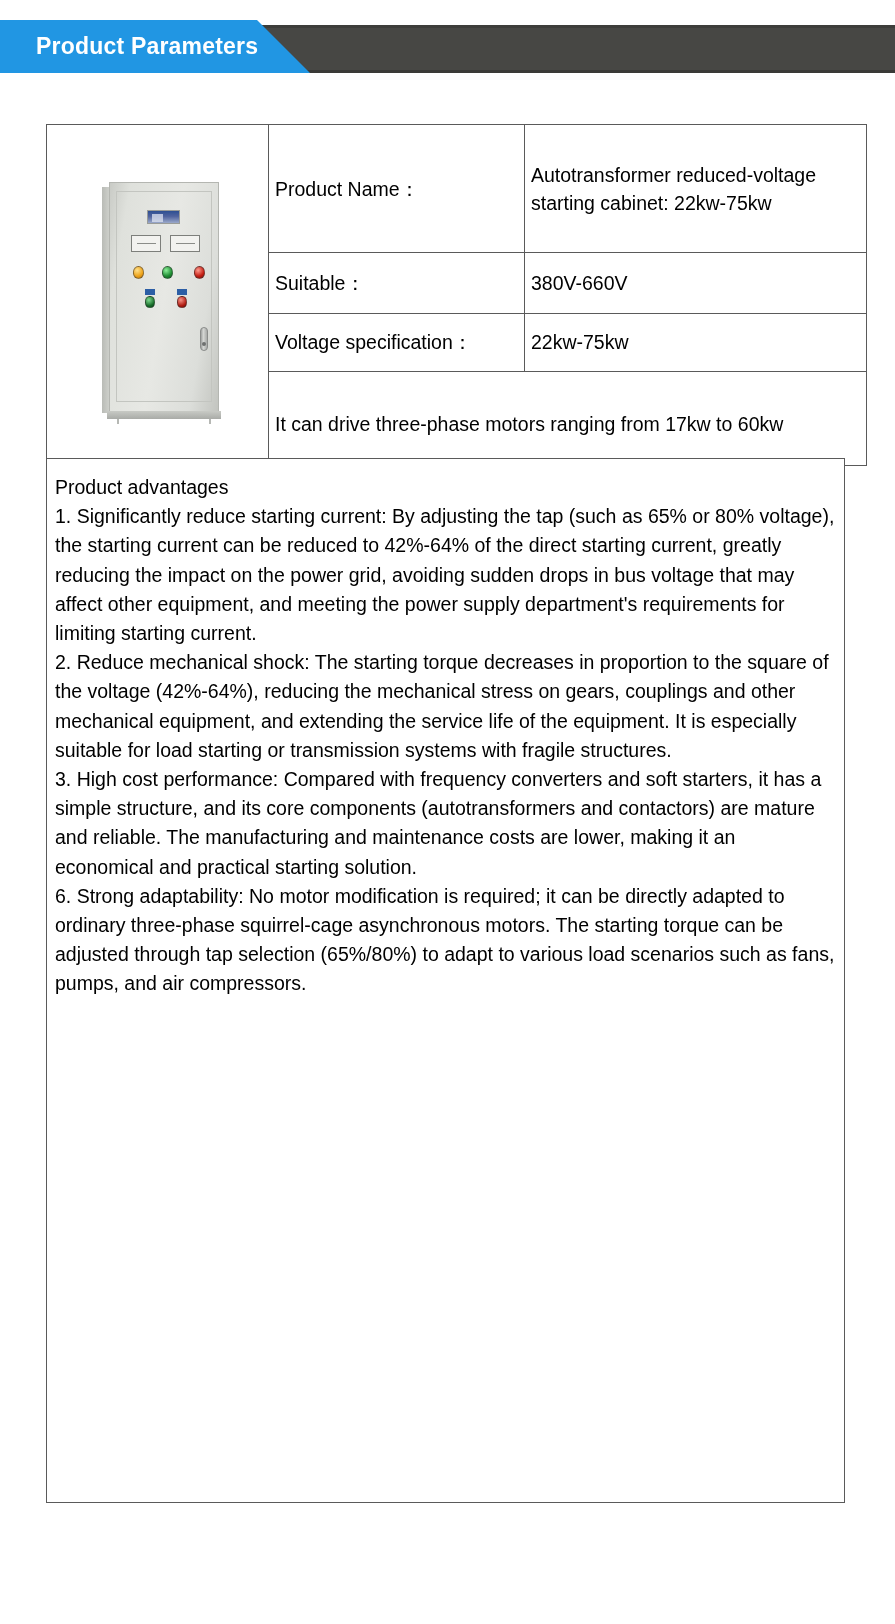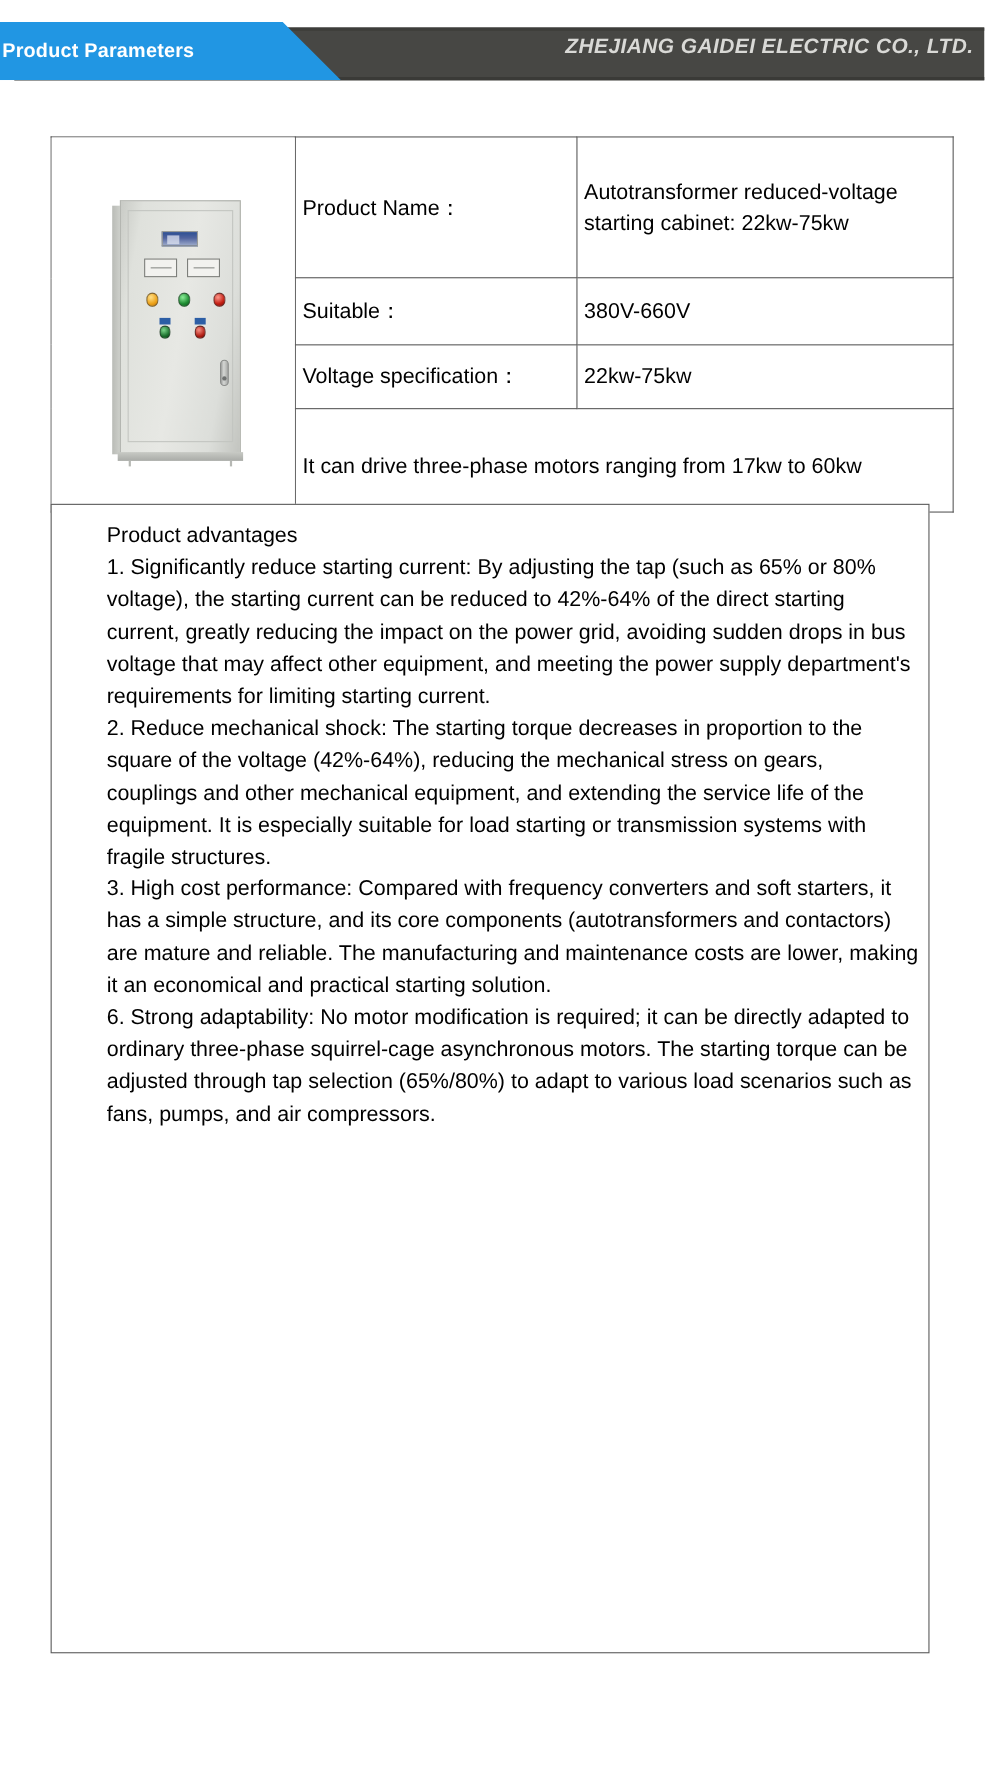--- a/index.html
+++ b/index.html
@@ -51,25 +51,25 @@
     position: absolute;
     left: 0px;
     top: 20px;
     width: 310px;
     height: 53px;
     background: #2196e3;
     clip-path: polygon(0 0, 257px 0, 310px 53px, 0 53px);
   }
   .header-title {
     position: absolute;
-    left: 2px;
+    left: 36px;
     top: 30px;
     width: 250px;
     color: #ffffff;
-    font-size: 18px;
+    font-size: 23px;
     font-weight: bold;
     letter-spacing: 0.2px;
     line-height: 33px;
     white-space: nowrap;
   }
   .header-company {
     position: absolute;
     right: 10px;
     top: 32px;
     color: #d9d9d6;
@@ -260,21 +260,20 @@
   
   .adv-box {
     position: absolute;
     left: 46px;
     top: 458px;
     width: 799px;
     height: 1045px;
     border: 1px solid #5a5a5a;
     box-sizing: border-box;
     background: #ffffff;
-    padding-left: 42px;
   }
   .adv-inner {
     padding: 14px 8px 0 8px;
   }
   .adv-line {
     font-size: 19.5px;
     line-height: 29.2px;
     color: #000000;
     margin: 0;
     white-space: pre-wrap;
@@ -282,21 +281,20 @@
 </style>
 </head>
 <body>
 
 <div class="header">
   <div class="header-darkbar"></div>
   <div class="header-darkbar-shadowtop"></div>
   <div class="header-darkbar-shadowbot"></div>
   <div class="header-blue"></div>
   <div class="header-title">Product Parameters</div>
-  <div class="header-company">ZHEJIANG GAIDEI ELECTRIC CO., LTD.</div>
 </div>
 
 <table class="spec-table">
   <tbody>
       <tr class="row-name">
     <td class="img-cell" rowspan="4">
       <div class="cabinet-wrap">
         <div class="cab-side"></div>
         <div class="cab-body">
           <div class="cab-door"></div>

